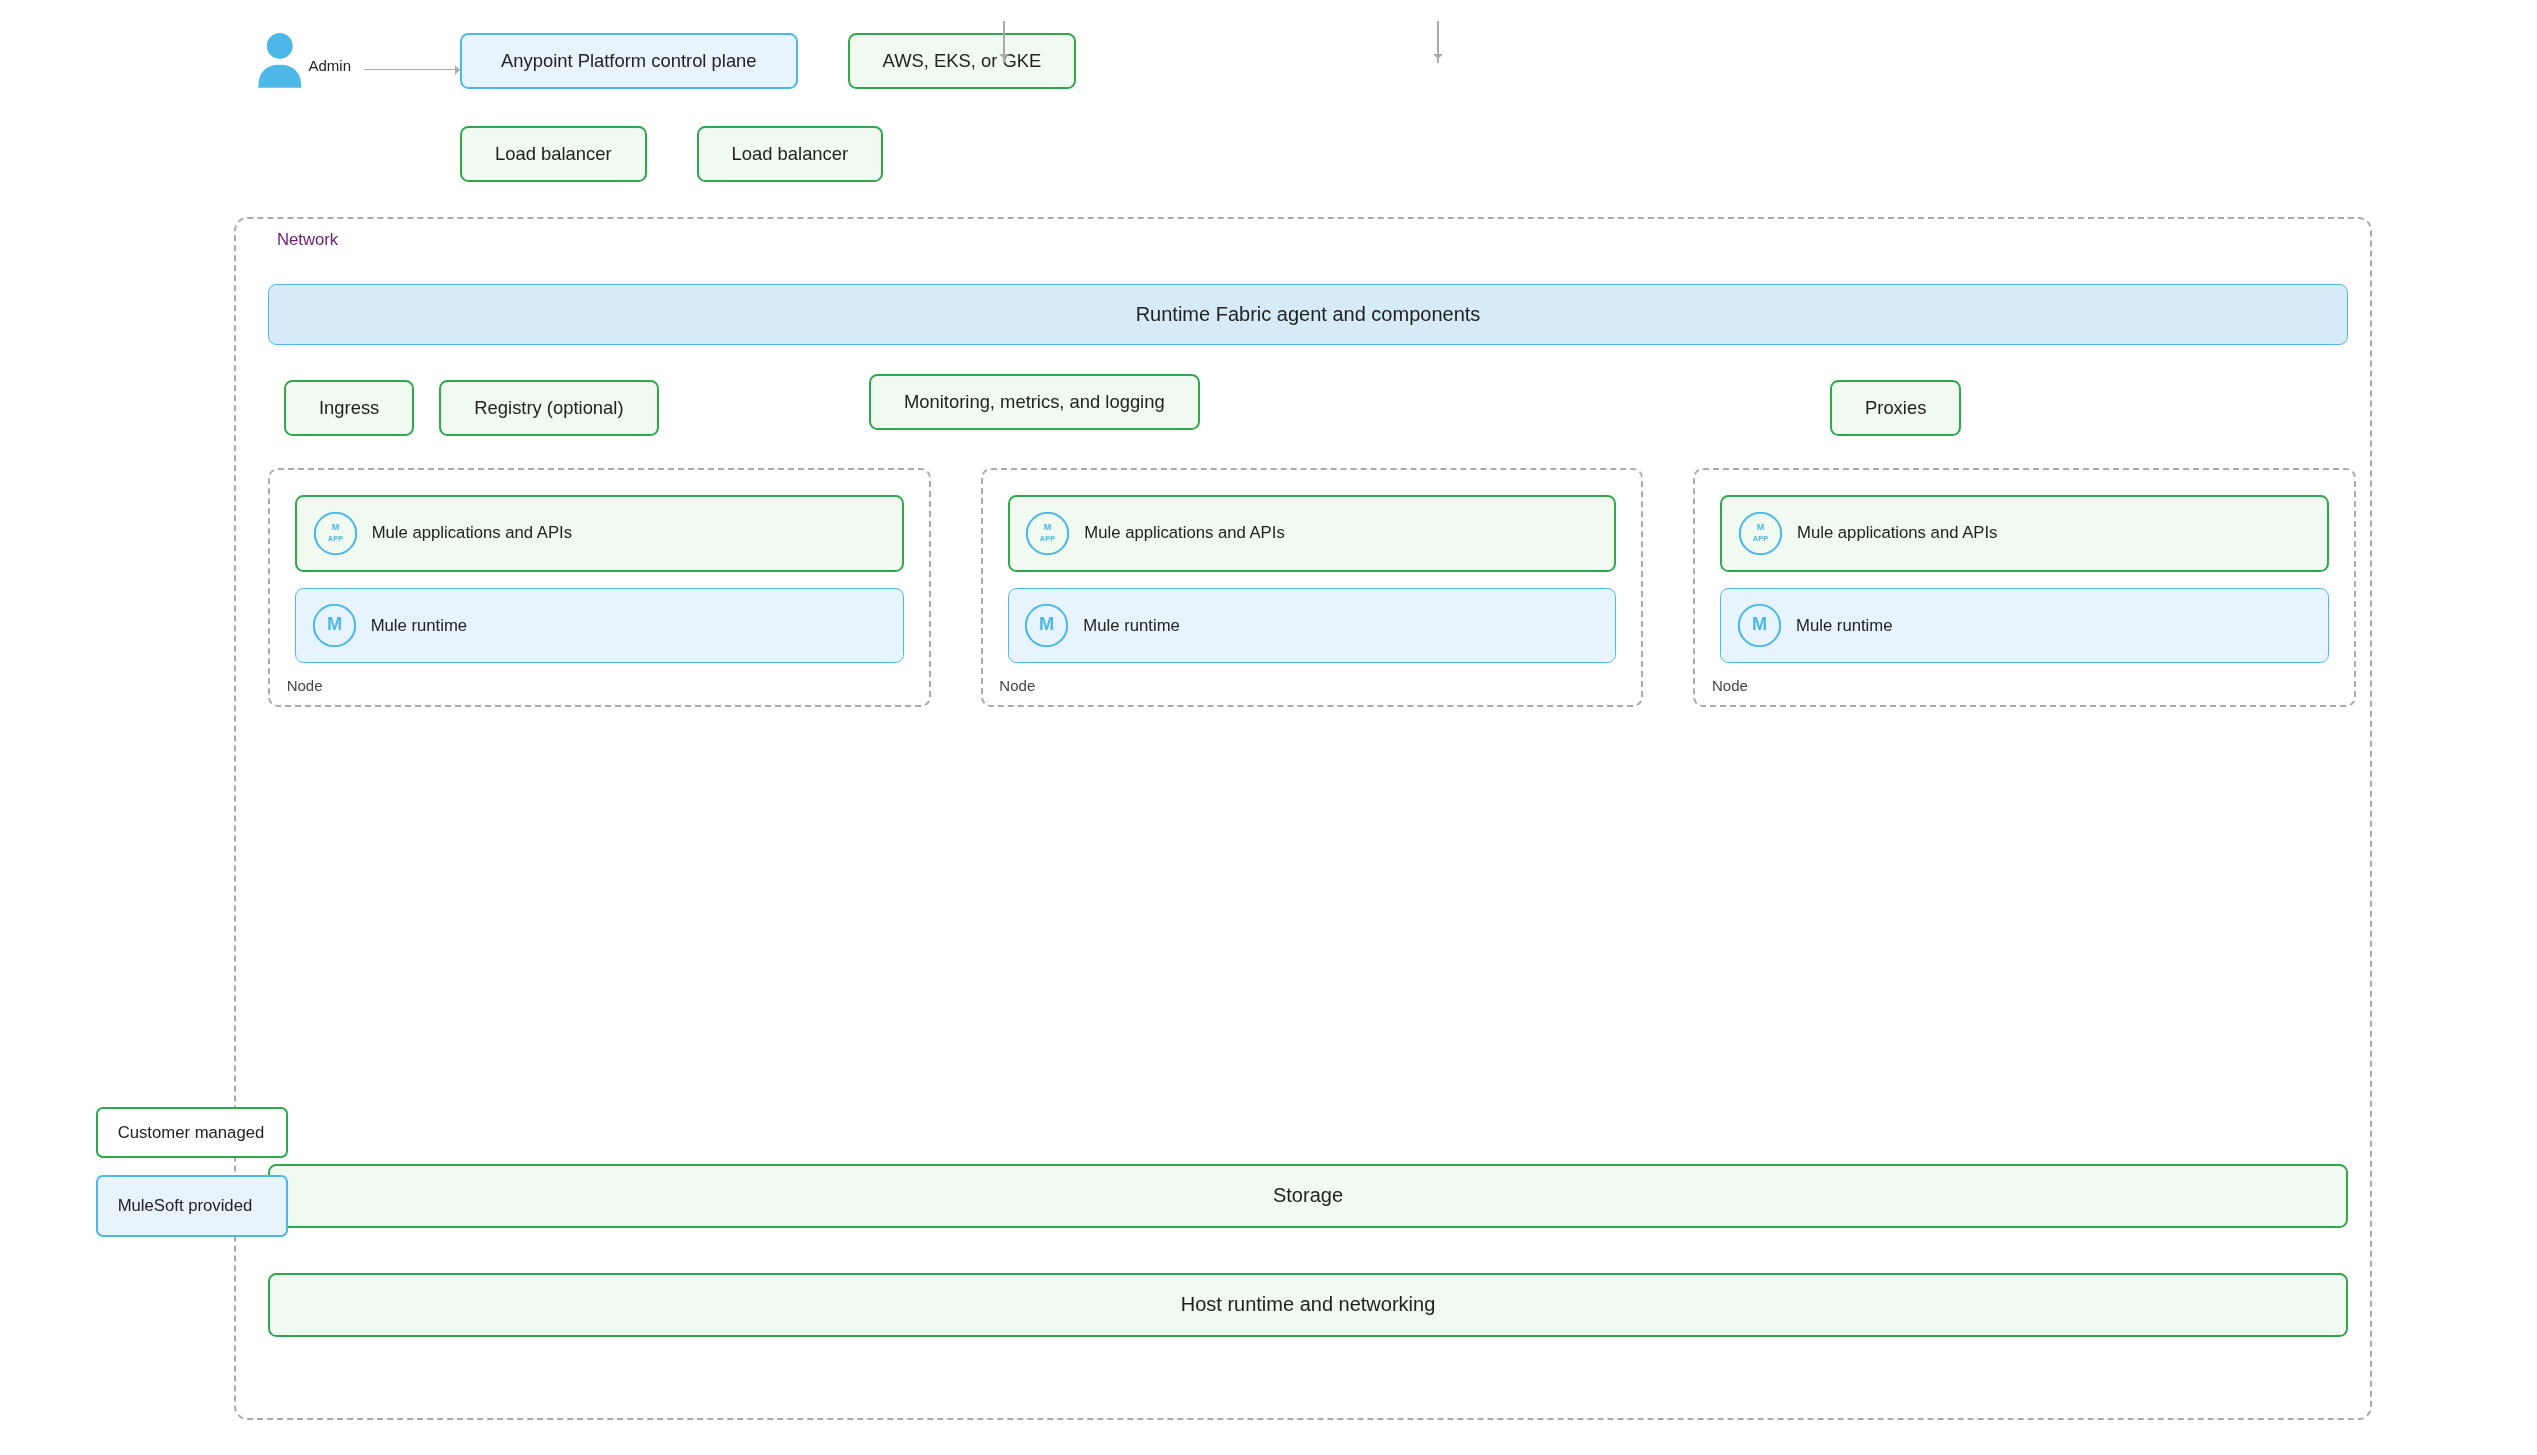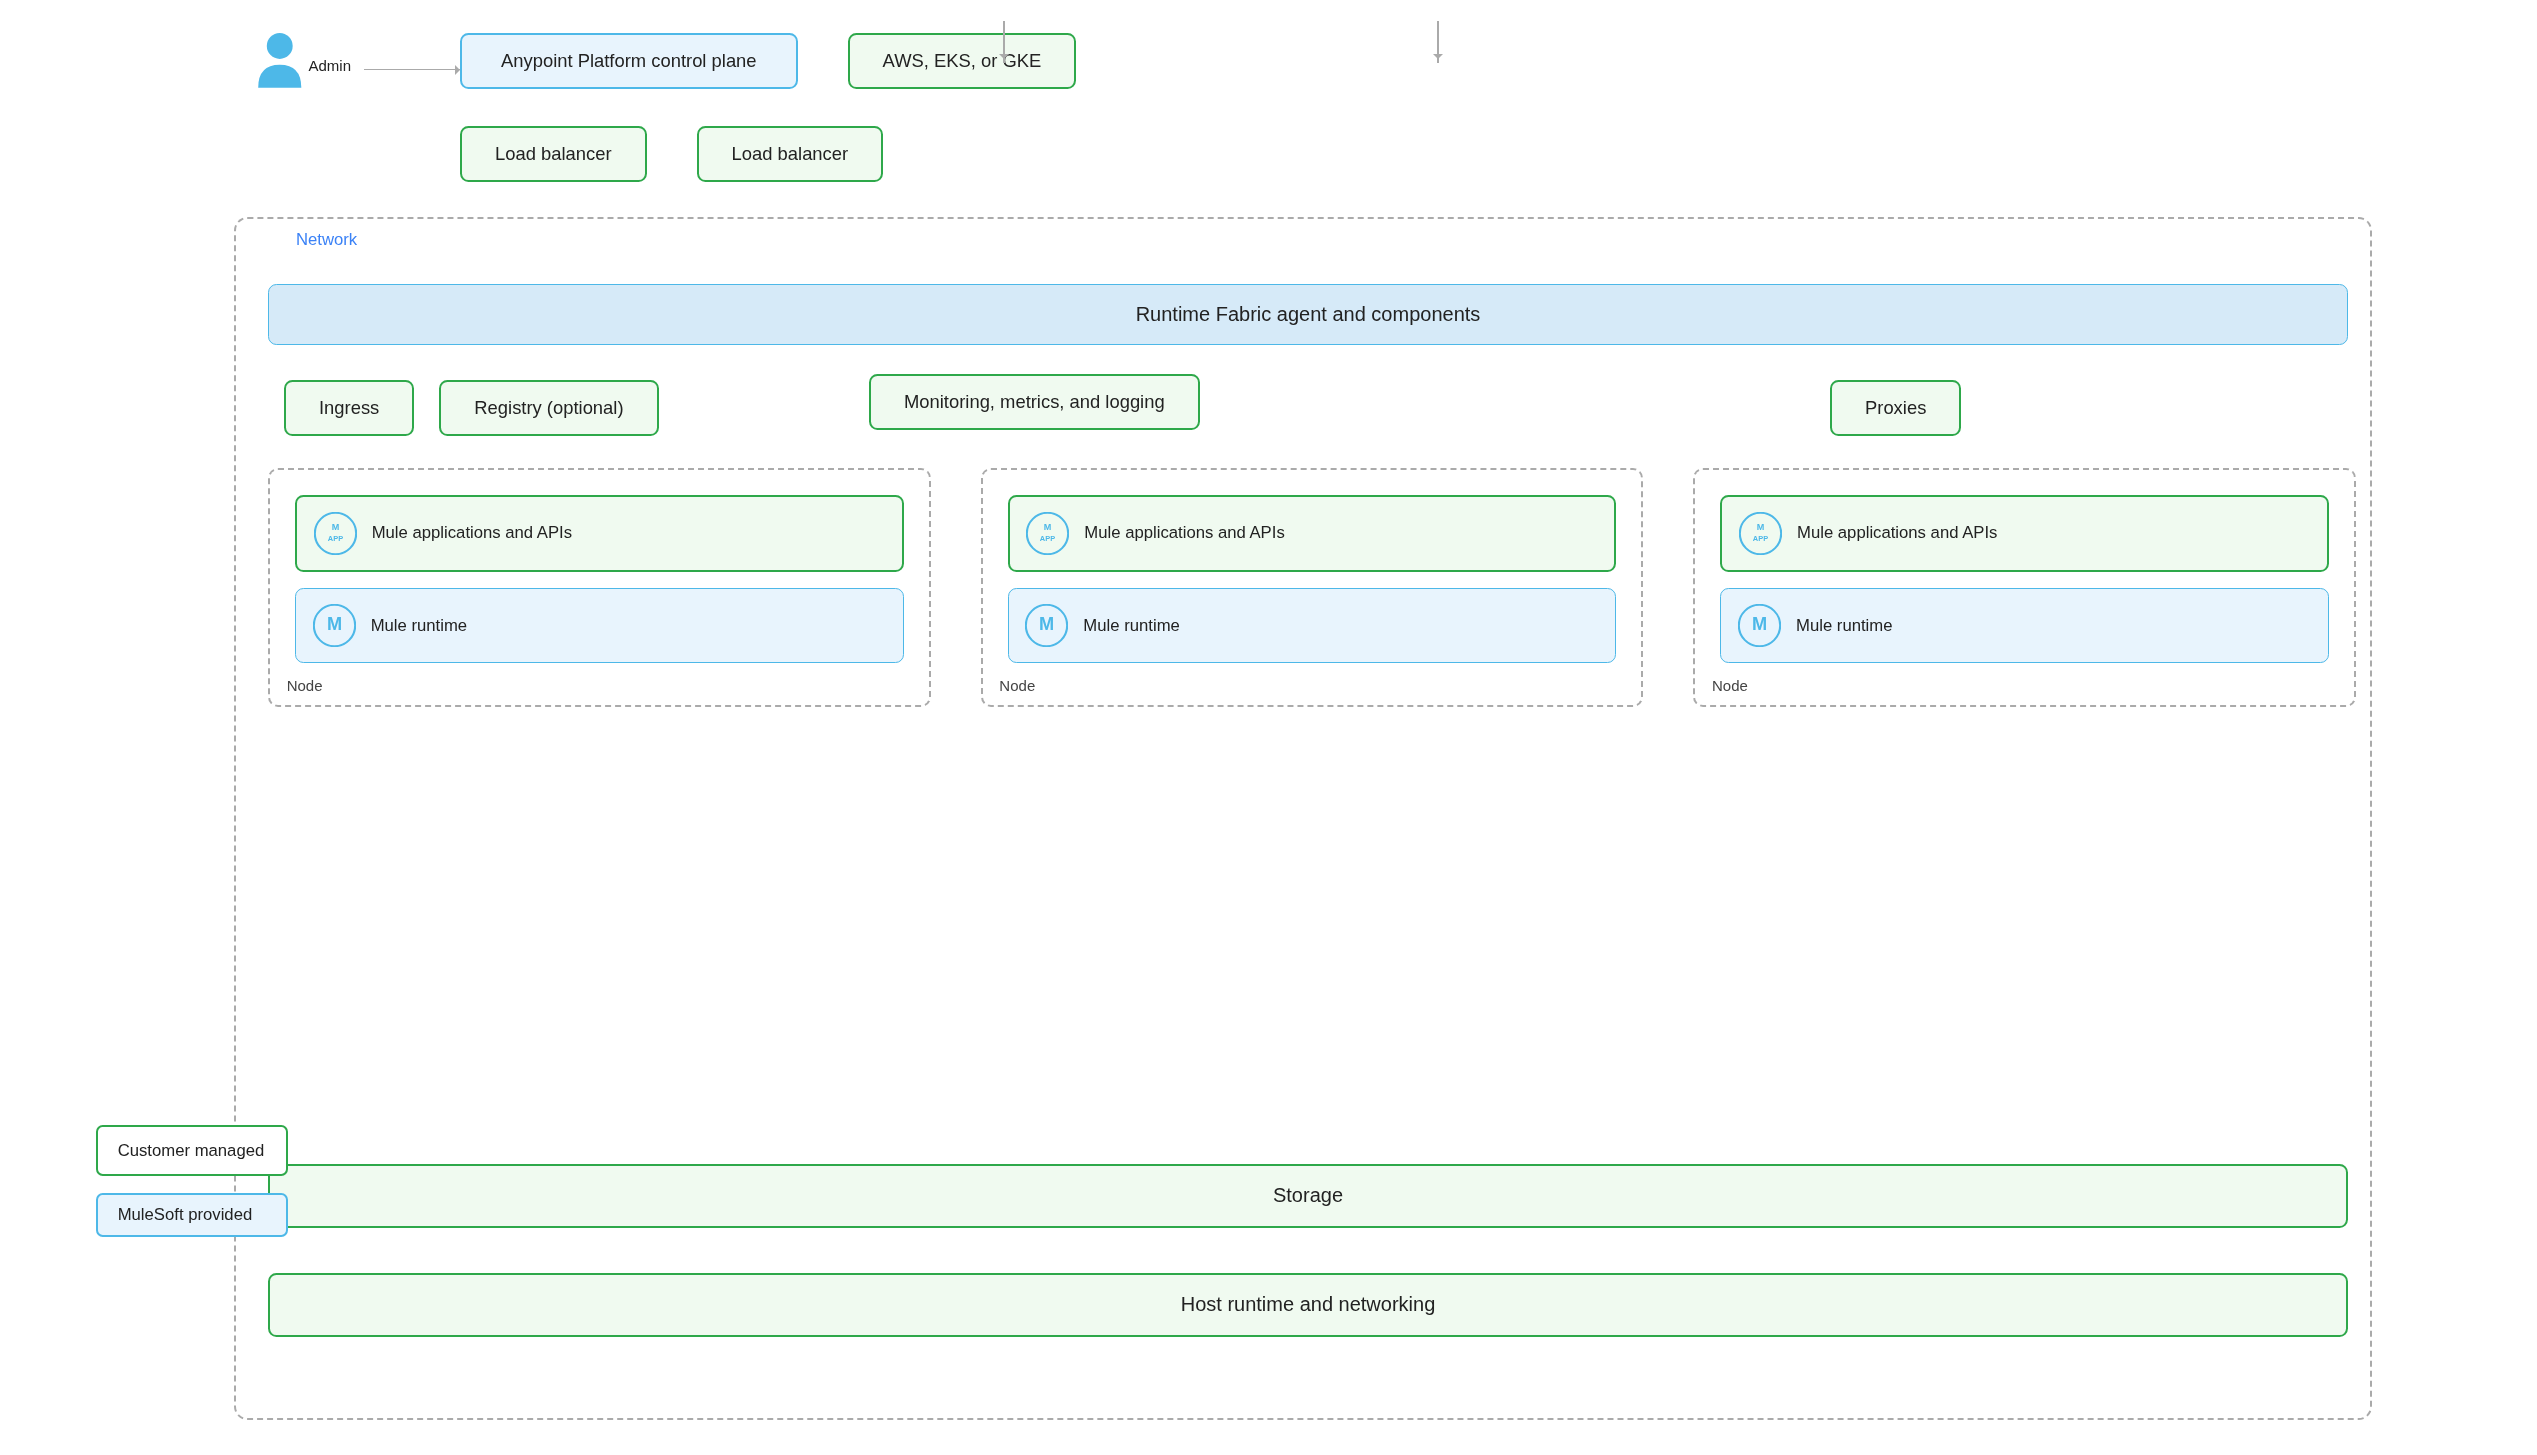--- a/index.html
+++ b/index.html
@@ -122,23 +122,23 @@
       left: 150px;
       width: 2138px;
       height: 1203px;
       border: 2.1px dashed #aaa;
       border-radius: 13.4px;
     }
 
     .network-label {
       position: absolute;
       top: 213px;
-      left: 212px;
+      left: 193px;
       font-size: 16.7px;
-      color: #3b82f6;
+      color: #701a75;
       text-align: right;
     }
 
     
     .runtime-bar {
       position: absolute;
       top: 267px;
       left: 184px;
       width: 2080px;
       background: #d6eaf8;
@@ -274,21 +274,21 @@
       padding: 13.4px 20px;
       font-size: 16.7px;
       color: #222;
       width: 192px;
     }
 
     .legend-item-blue {
       border: 2.1px solid #4db8e8;
       border-radius: 6.7px;
       background: #e8f4fd;
-      padding: 10px 20px;
+      padding: 19px 20px;
       font-size: 16.7px;
       color: #222;
       width: 192px;
     }
 
     
     .mule-app-icon {
       width: 43px;
       height: 43px;
       flex-shrink: 0;

